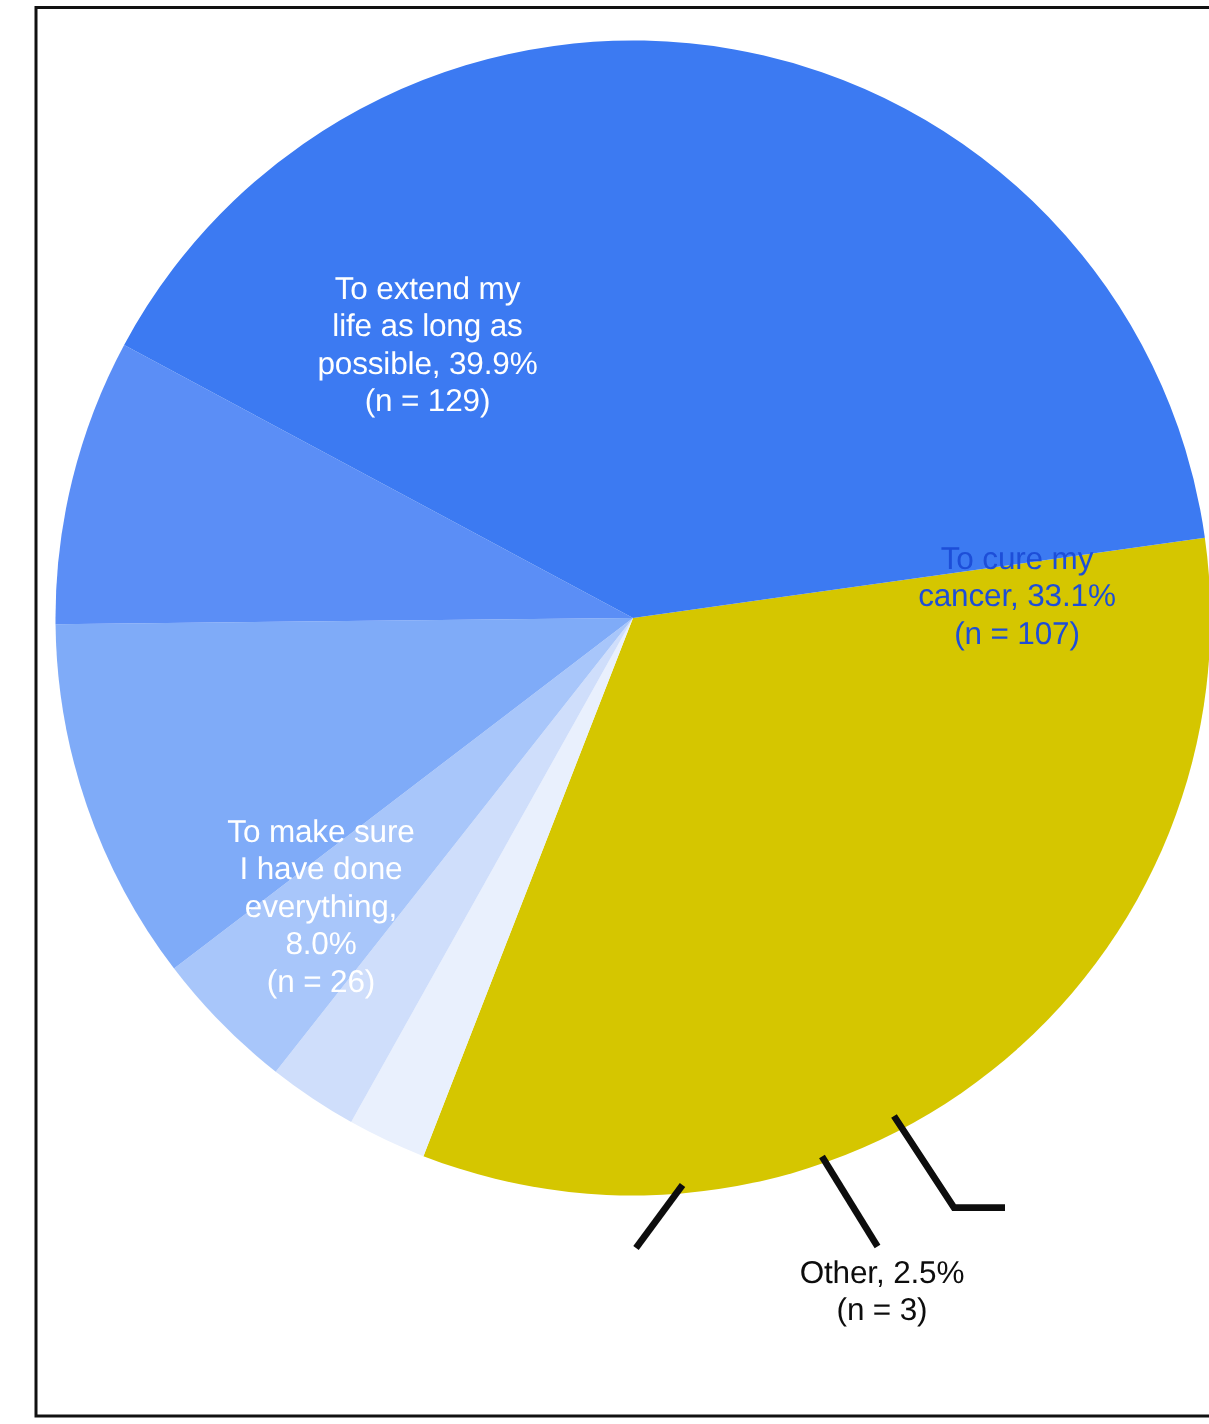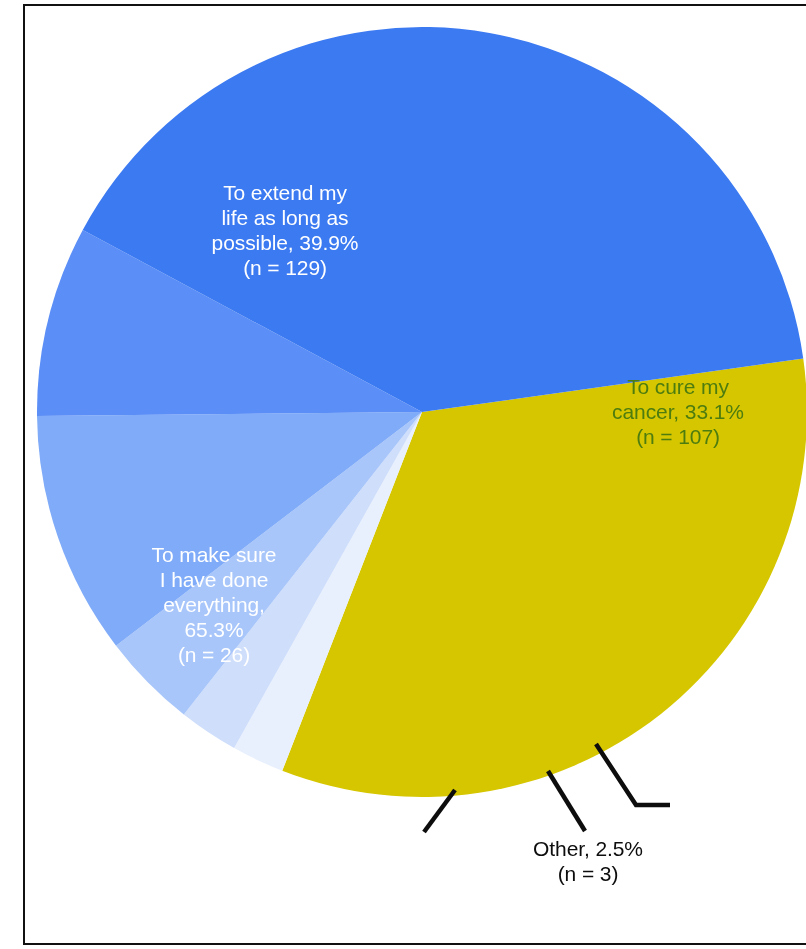--- a/index.html
+++ b/index.html
@@ -46,21 +46,21 @@
     line-height: 25px;
     letter-spacing: -0.1px;
     white-space: pre-line;
     pointer-events: none;
   }
   .label-inside { color: #ffffff; }
   .label-dark   { color: #0d0d0d; }
   .label-outside{ color: #0d0d0d; }
 
   #lbl-extend   { left: 155px; top: 180px;  width: 222px; }
-  #lbl-cure     { left: 563px; top: 374px;  width: 192px; color:#4d7c0f; }
+  #lbl-cure     { left: 563px; top: 360px;  width: 192px; color:#1d4ed8; }
   #lbl-make     { left: 106px; top: 542px;  width: 178px; }
   #lbl-hoping   { left: 247px; top: 618px;  width: 178px; }
   #lbl-lessen   { left: 297px; top: 833px;  width: 226px; }
   #lbl-other    { left: 490px; top: 836px;  width: 158px; }
   #lbl-research { left: 642px; top: 778px;  width: 162px; }
 </style>
 </head>
 <body>
 
 <div id="figure">
@@ -98,21 +98,21 @@
 possible, 39.9%
 (n = 129)</div>
 
   <div class="slice-label label-dark" id="lbl-cure">To cure my
 cancer, 33.1%
 (n = 107)</div>
 
   <div class="slice-label label-inside" id="lbl-make">To make sure
 I have done
 everything,
-65.3%
+8.0%
 (n = 26)</div>
 
 
 
   <div class="slice-label label-outside" id="lbl-other">Other, 2.5%
 (n = 3)</div>
 
 
 </div>
 

